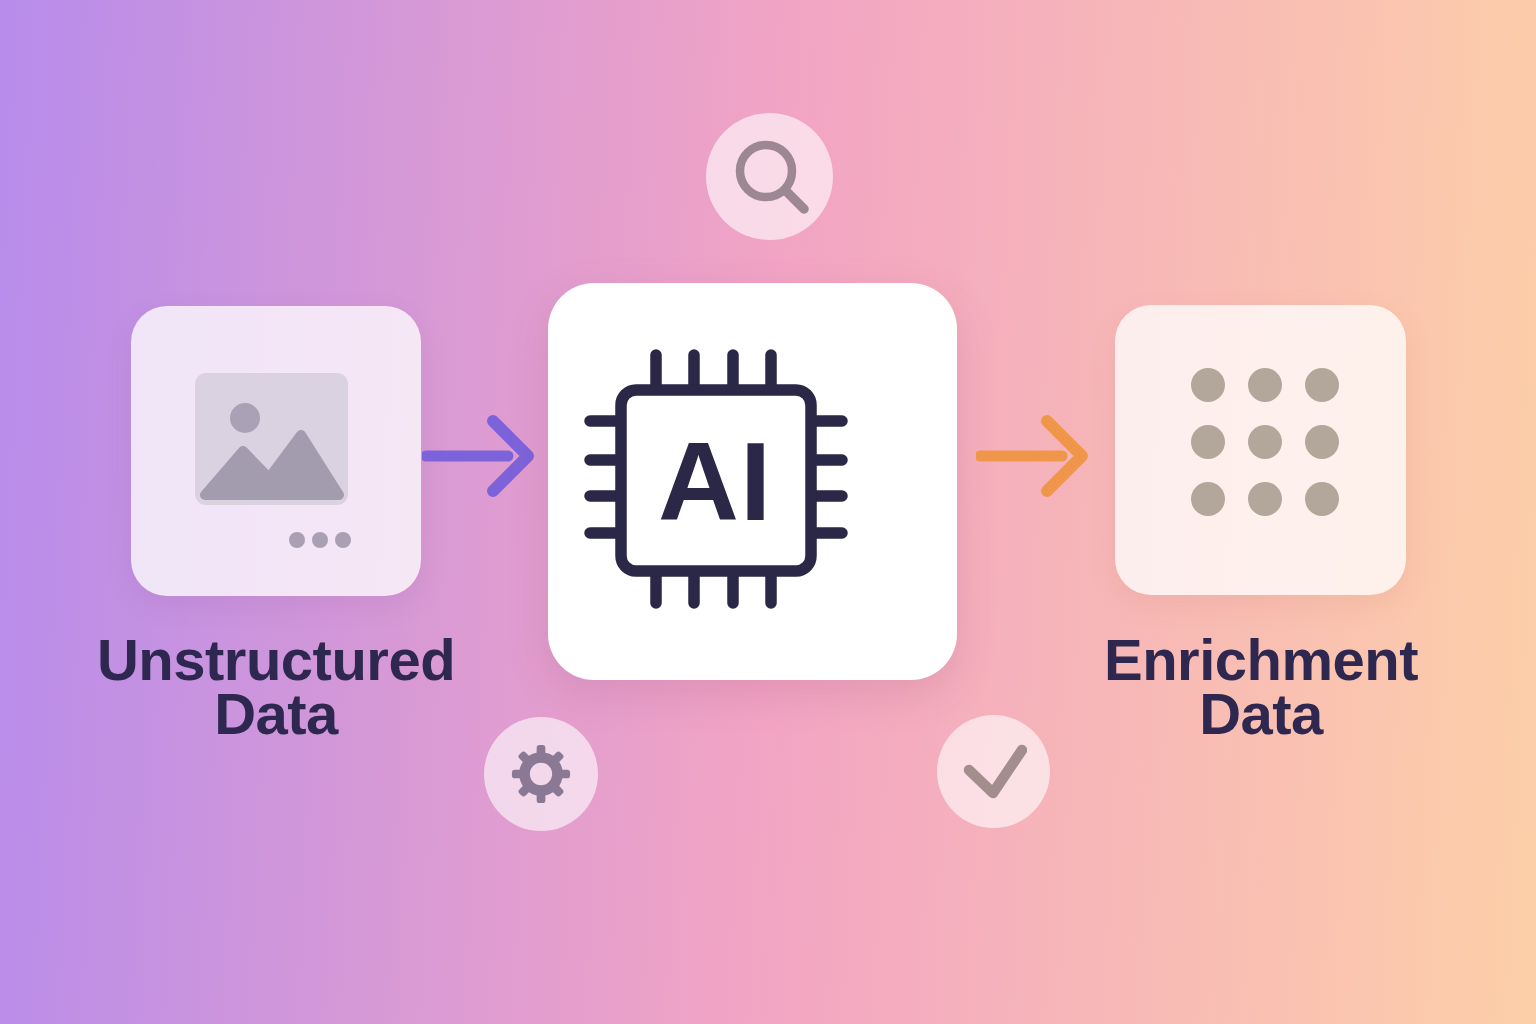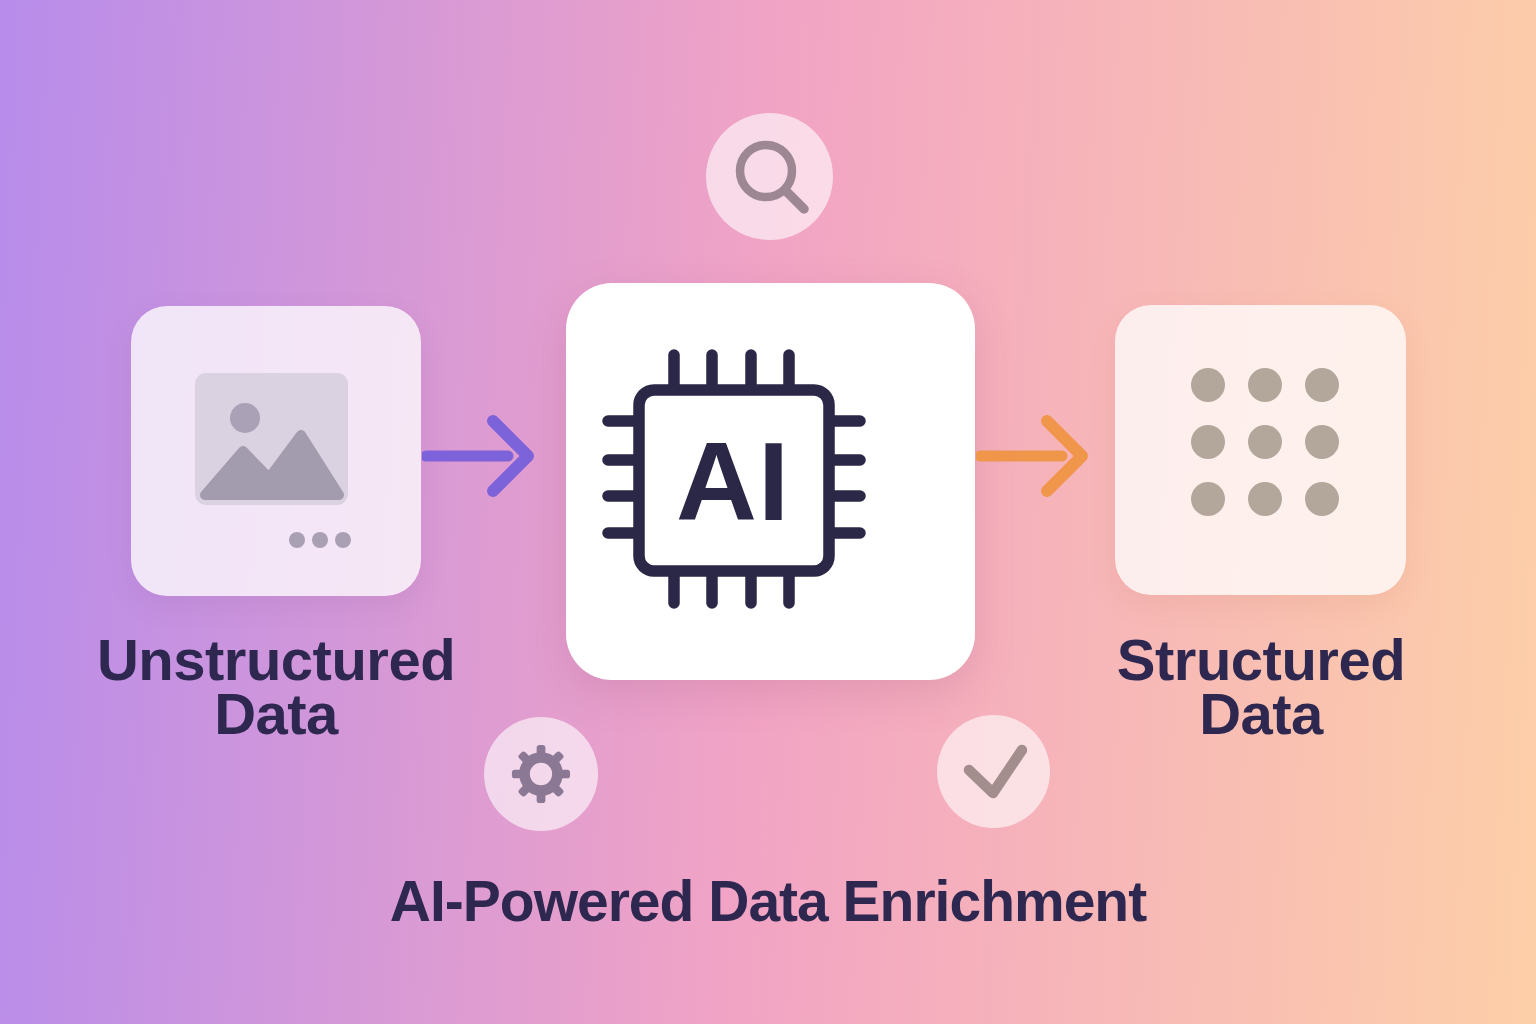--- a/index.html
+++ b/index.html
@@ -18,21 +18,21 @@
     background:linear-gradient(93deg,var(--bg-left) 0%,var(--bg-mid) 50%,var(--bg-right) 100%);
   }
   .abs{position:absolute;}
   .node-box{
     position:absolute;border-radius:36px;background:var(--box-tint);
     box-shadow:0 10px 28px rgba(110,60,120,0.10);
   }
   .box-left{left:131px;top:306px;width:290px;height:290px;}
   .box-right{left:1115px;top:305px;width:291px;height:290px;box-shadow:0 10px 28px rgba(190,110,70,0.12);}
   .box-center{
-    position:absolute;left:566px;top:283px;width:409px;height:397px;
+    position:absolute;left:548px;top:283px;width:409px;height:397px;
     border-radius:46px;background:var(--center-box);
     box-shadow:0 14px 40px rgba(150,70,110,0.18);
   }
   .deco-circle{
     position:absolute;border-radius:50%;background:var(--circle-tint);
     display:flex;align-items:center;justify-content:center;
   }
   .circle-top{left:706px;top:113px;width:127px;height:127px;}
   .circle-bl{left:484px;top:717px;width:114px;height:114px;}
   .circle-br{left:937px;top:715px;width:113px;height:113px;}
@@ -156,19 +156,18 @@
       <div class="dot"></div>
       <div class="dot"></div>
       <div class="dot"></div>
       <div class="dot"></div>
       <div class="dot"></div>
       <div class="dot"></div>
       <div class="dot"></div>
     </div>
   </div>
   <div class="node-label label-right">
-    <span>Structured</span>
+    <span>Enrichment</span>
     <span>Data</span>
   </div>
 
-  <div class="diagram-title">AI-Powered Data Enrichment</div>
 
 </div>
 
 </body></html>

